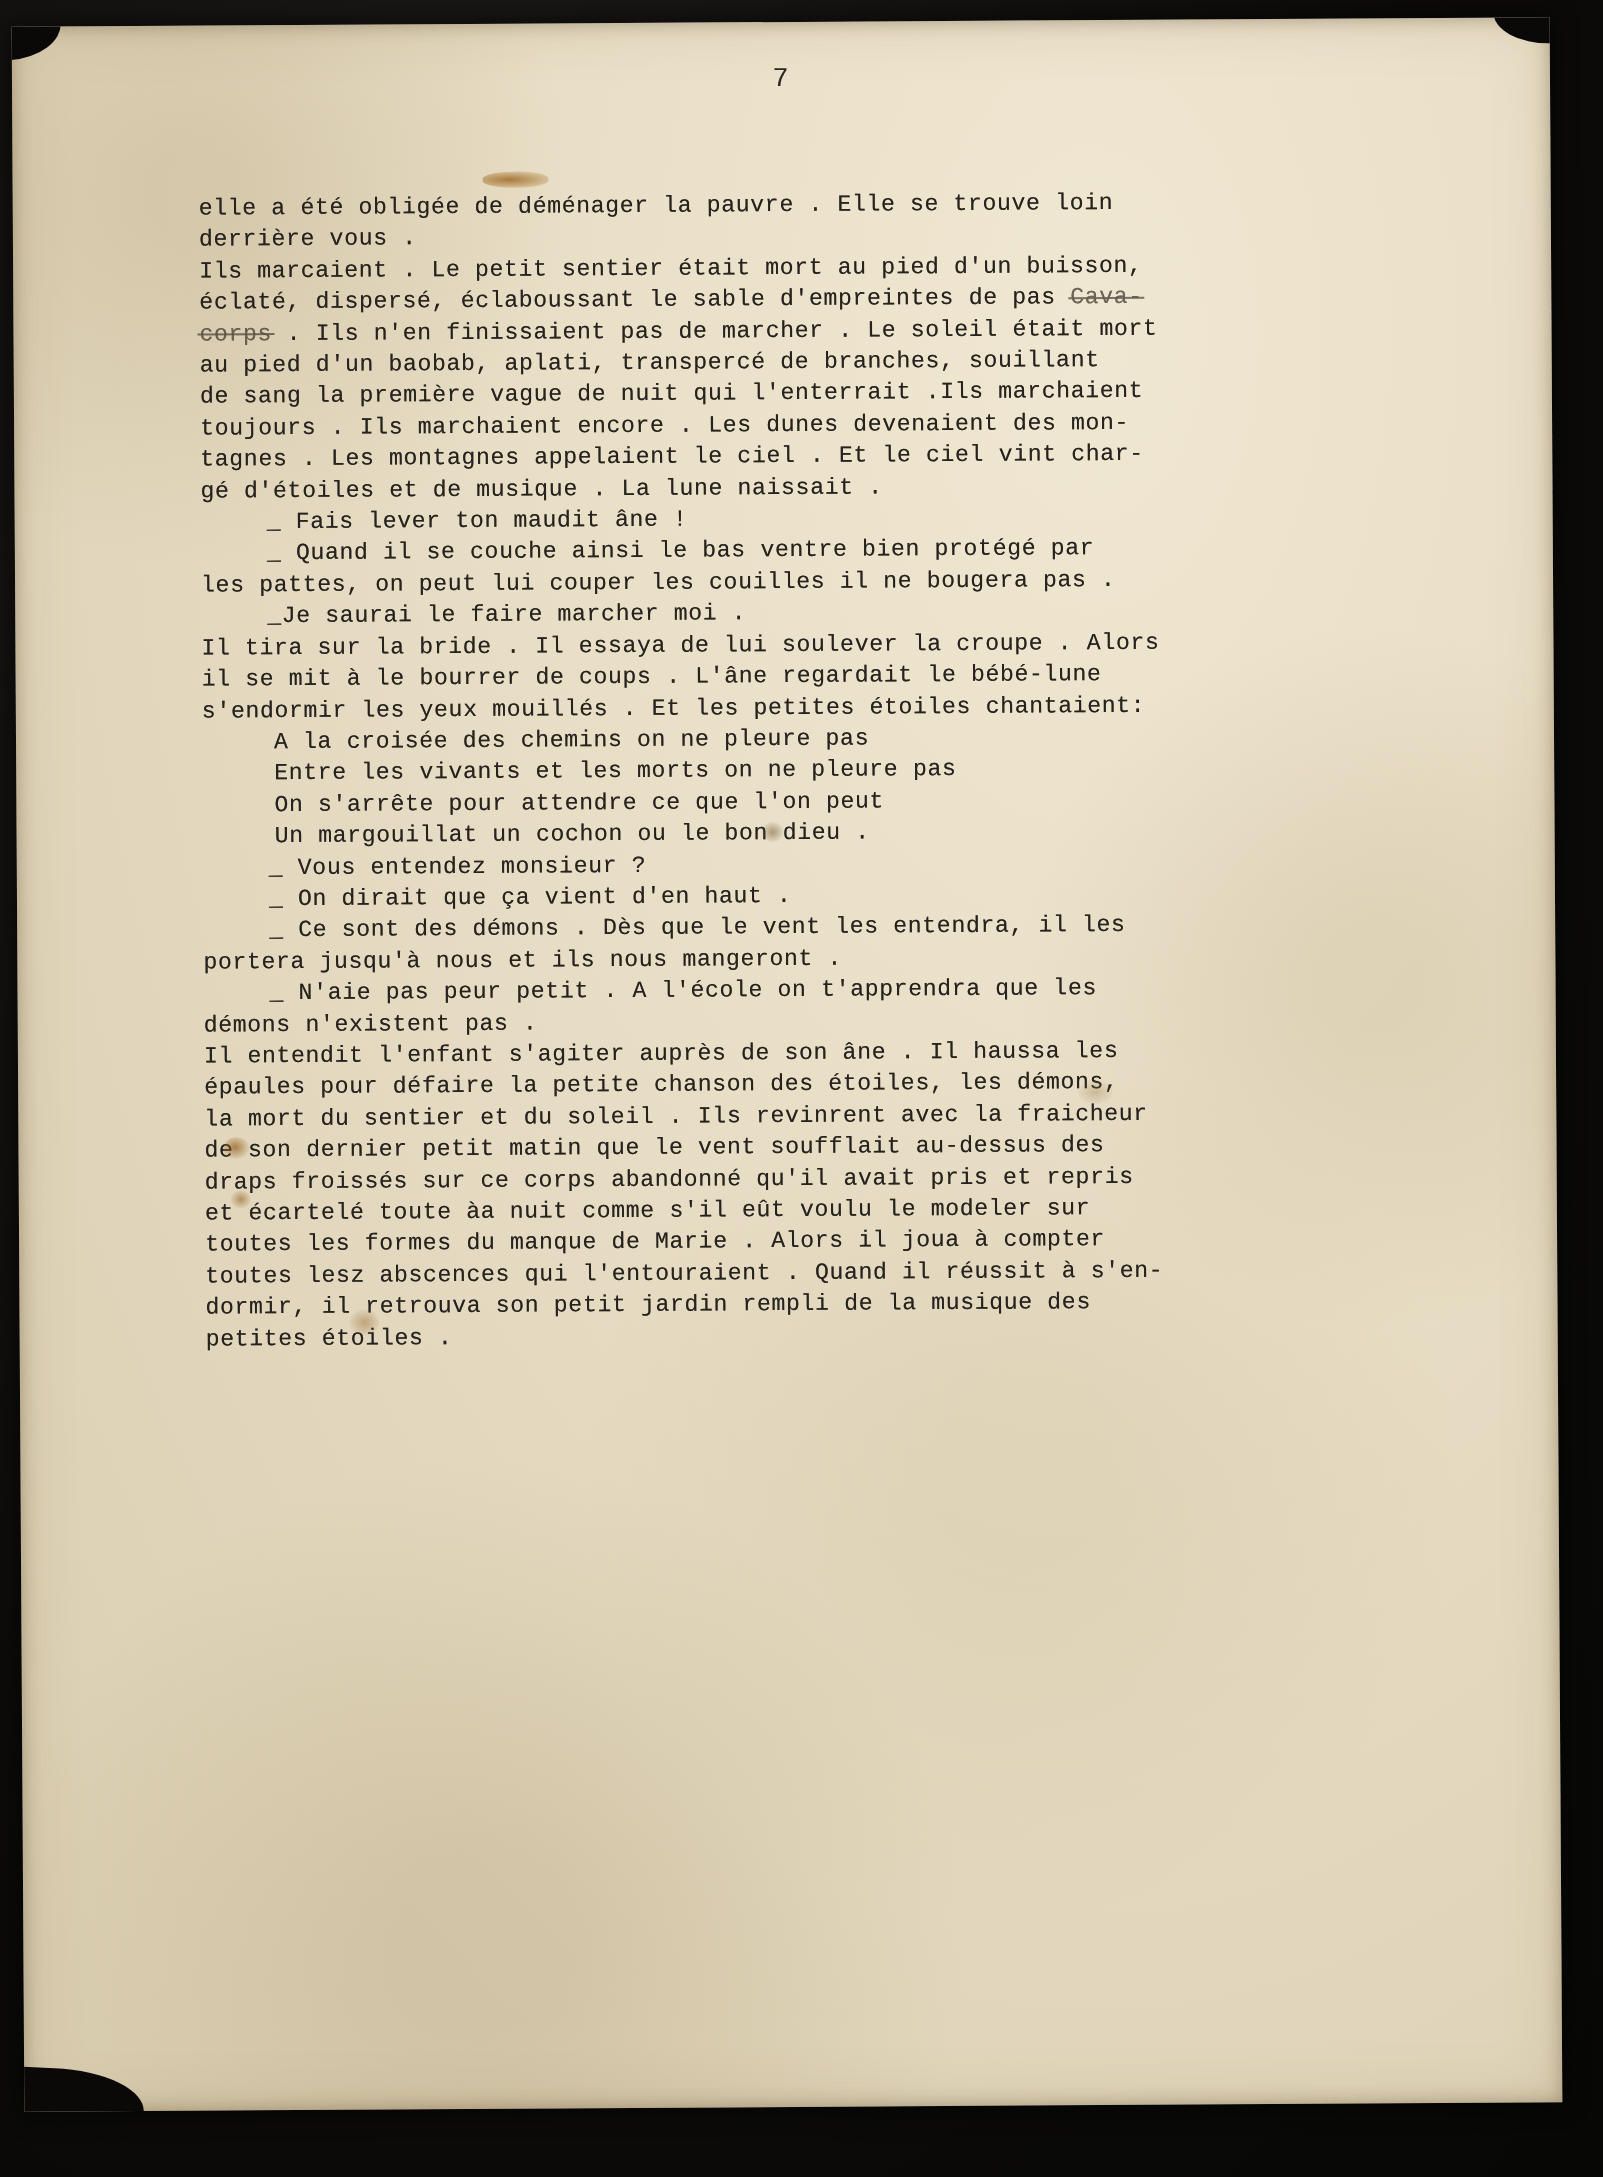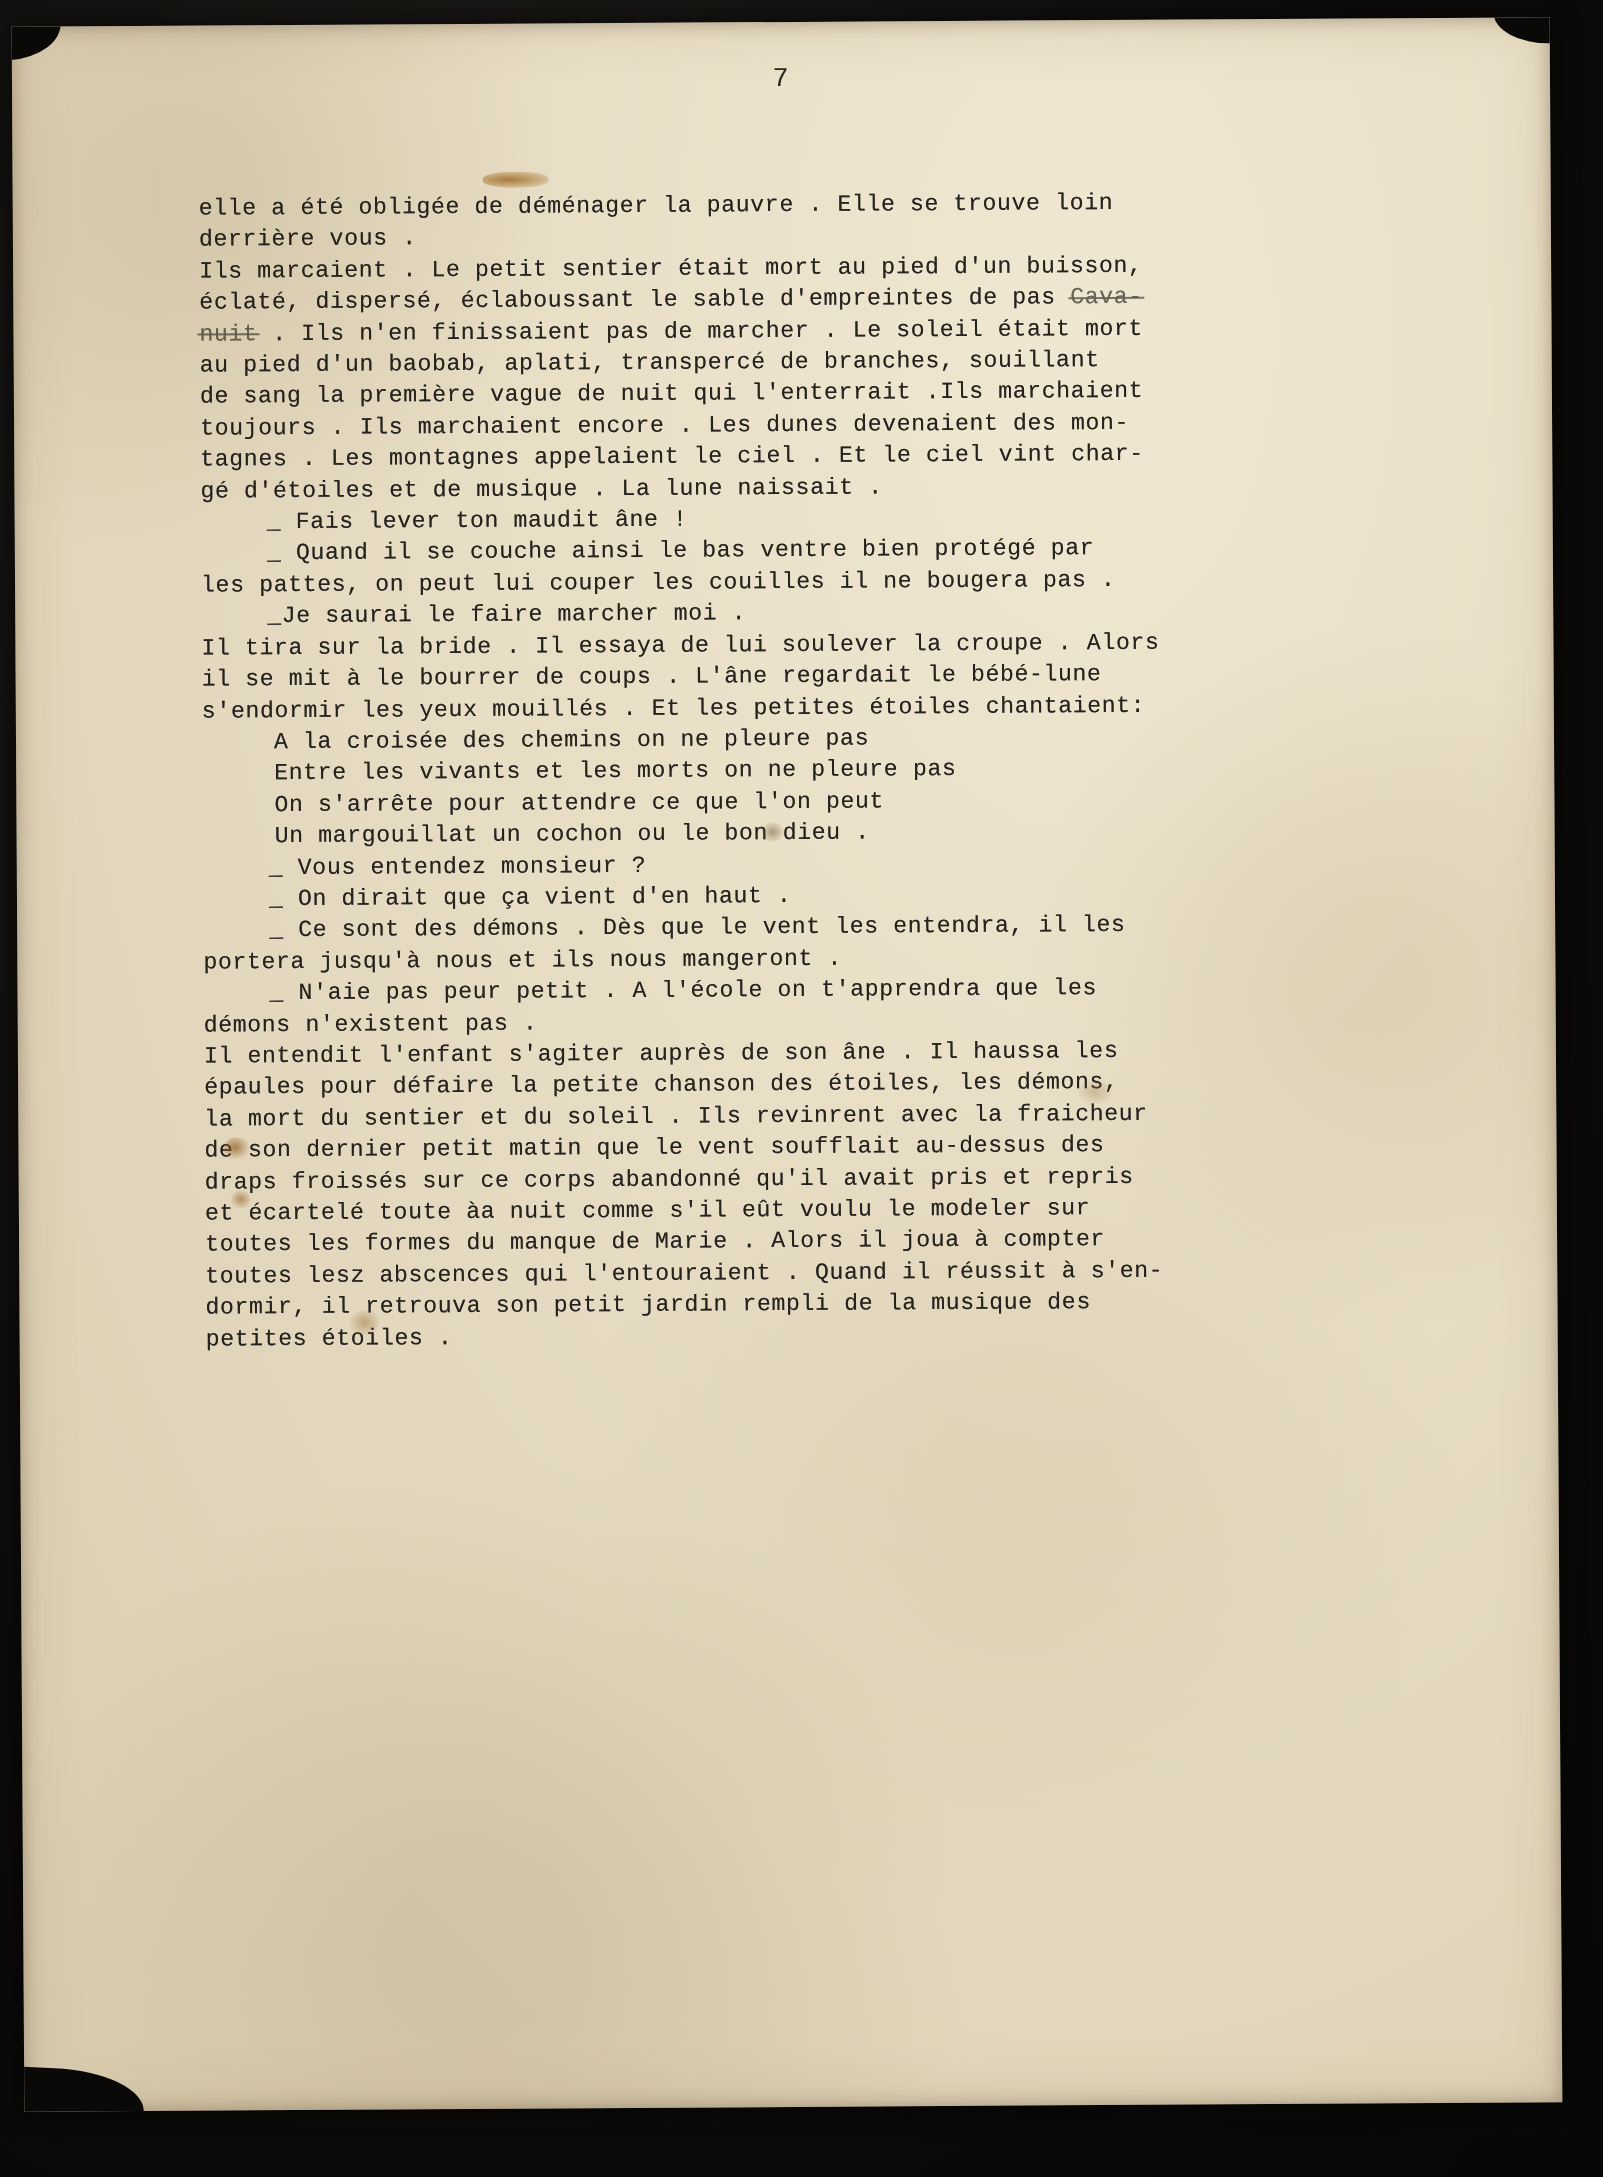--- a/index.html
+++ b/index.html
@@ -185,21 +185,21 @@
     <div class="tear" id="tear-top-right"></div>
 
     <div id="page-number">7</div>
 
     <div id="typescript-body">
 
       <div class="line">elle a été obligée de déménager la pauvre . Elle se trouve loin</div>
       <div class="line">derrière vous .</div>
       <div class="line"><span>Ils marcaient . Le petit sentier était mort au pied d'un buisson,</span></div>
       <div class="line"><span>éclaté, dispersé, éclaboussant le sable d'empreintes de pas </span><span class="struck">Cava-</span></div>
-      <div class="line"><span class="struck">nuit</span><span> . Ils n'en finissaient pas de marcher . Le soleil était mort</span></div>
+      <div class="line"><span class="struck">corps</span><span> . Ils n'en finissaient pas de marcher . Le soleil était mort</span></div>
       <div class="line">au pied d'un baobab, aplati, transpercé de branches, souillant</div>
       <div class="line">de sang la première vague de nuit qui l'enterrait .Ils marchaient</div>
       <div class="line">toujours . Ils marchaient encore . Les dunes devenaient des mon-</div>
       <div class="line">tagnes . Les montagnes appelaient le ciel . Et le ciel vint char-</div>
       <div class="line">gé d'étoiles et de musique . La lune naissait .</div>
 
       <div class="line indent">_ Fais lever ton maudit âne !</div>
       <div class="line indent">_ Quand il se couche ainsi le bas ventre bien protégé par</div>
       <div class="line">les pattes, on peut lui couper les couilles il ne bougera pas .</div>
       <div class="line indent">_Je saurai le faire marcher moi .</div>

